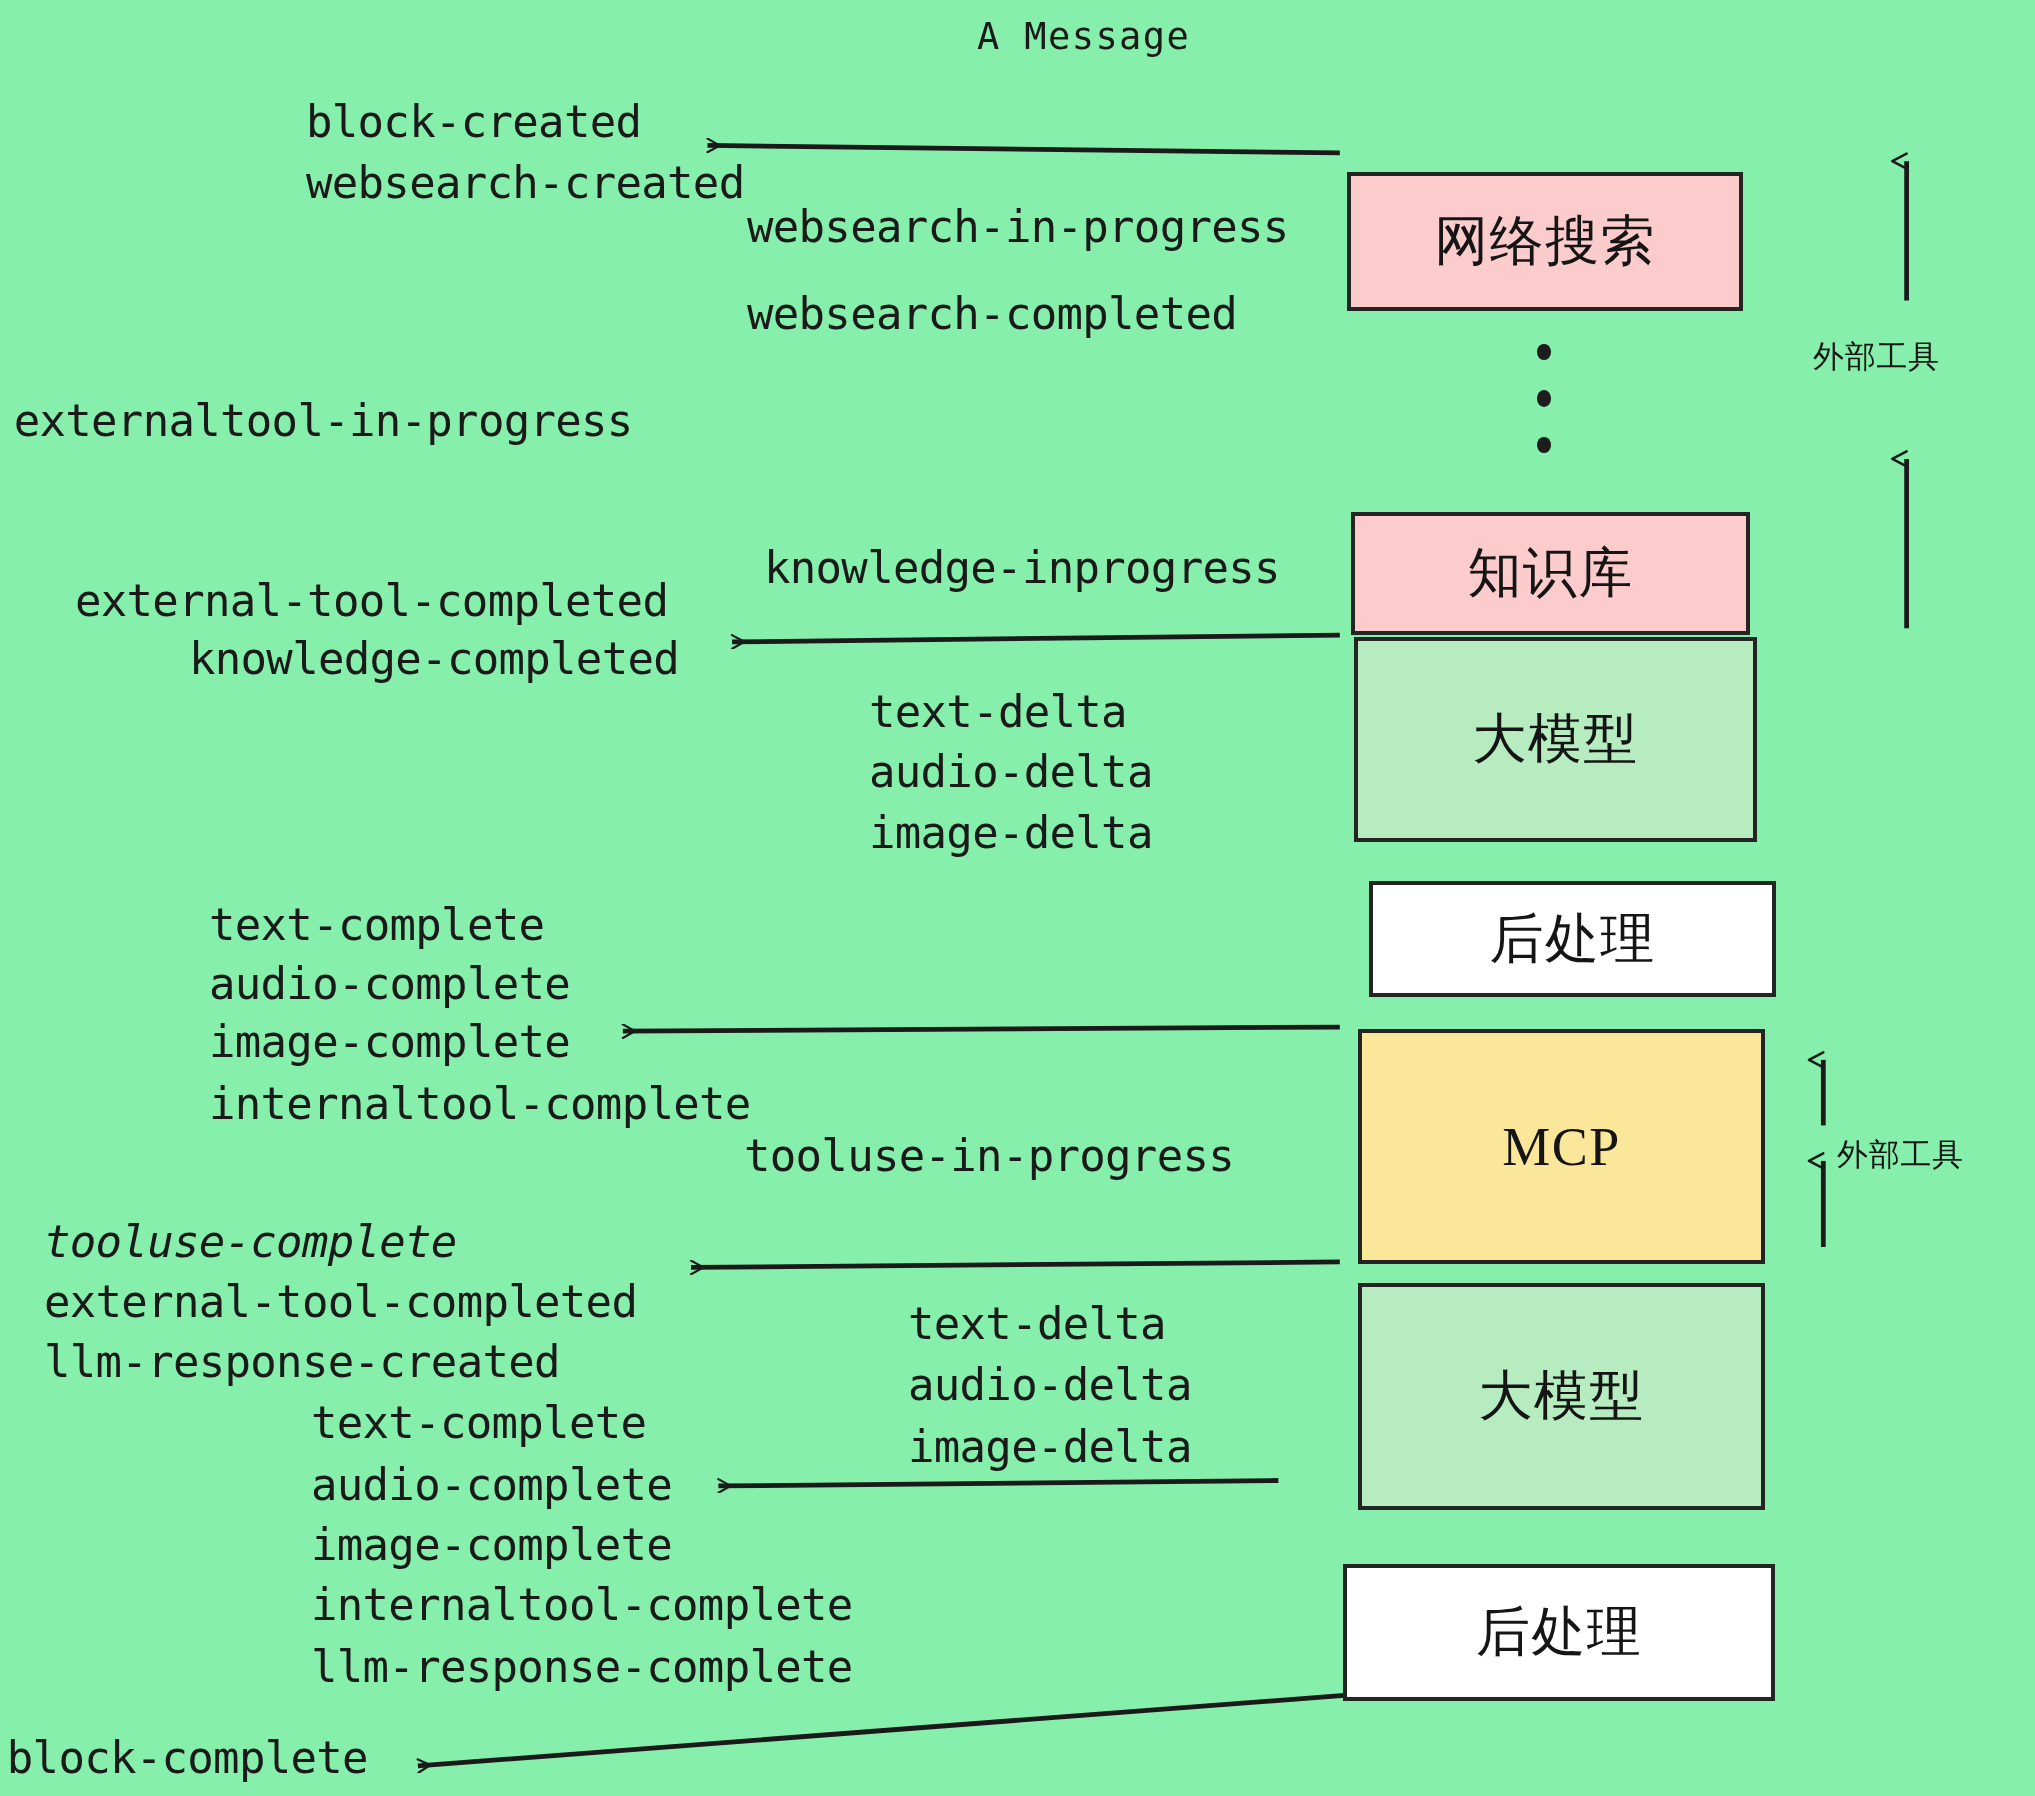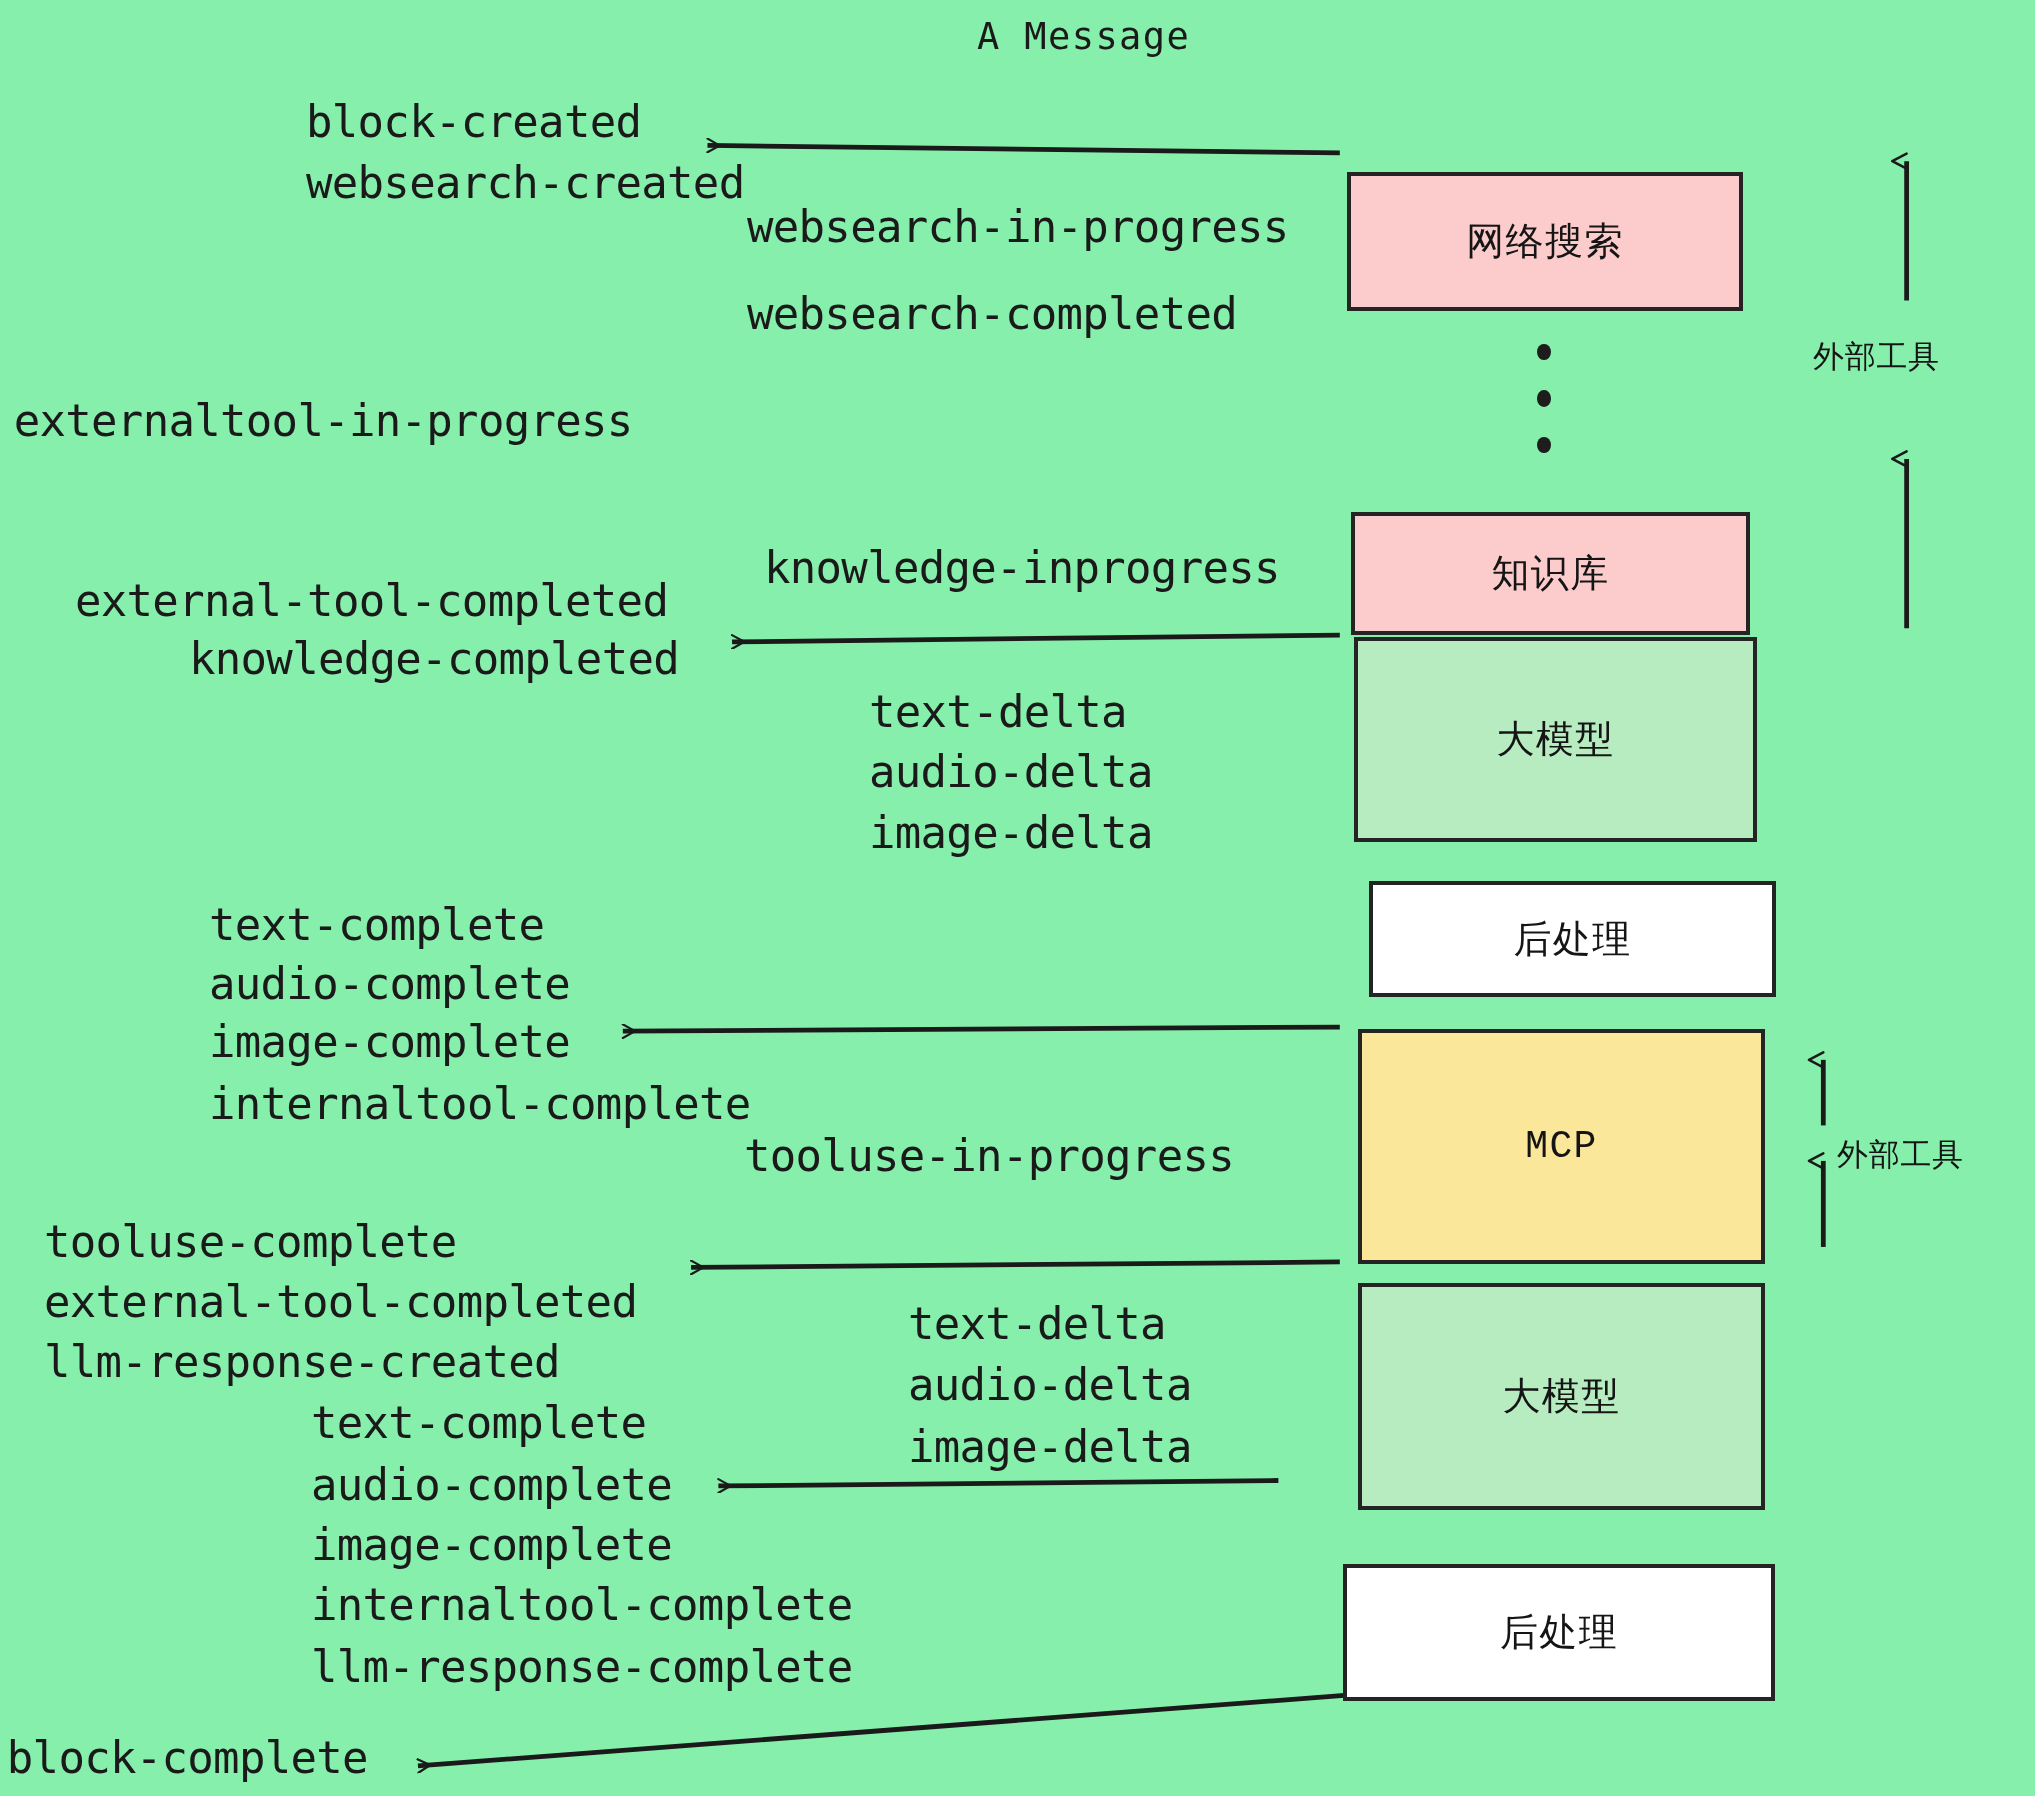--- a/index.html
+++ b/index.html
@@ -32,22 +32,22 @@
     white-space: nowrap;
     letter-spacing: 1.4px;
   }
   .box {
     position: absolute;
     box-sizing: border-box;
     border: 4.8px solid #242424;
     display: flex;
     align-items: center;
     justify-content: center;
-    font-family: Liberation Mono, monospace;
-    font-size: 38px;
+    font-family: Liberation Serif, serif;
+    font-size: 54px;
     color: #151515;
     letter-spacing: 1.4px;
   }
   .sidelabel {
     position: absolute;
     font-family: "DejaVu Sans", sans-serif;
     font-size: 31px;
     color: #151515;
     white-space: nowrap;
     letter-spacing: 0.7px;
@@ -121,21 +121,21 @@
   <div class="evt" style="left:869px; top:690px;">text-delta</div>
   <div class="evt" style="left:869px; top:750px;">audio-delta</div>
   <div class="evt" style="left:869px; top:811px;">image-delta</div>
 
   <div class="evt" style="left:209px; top:903px;">text-complete</div>
   <div class="evt" style="left:209px; top:962px;">audio-complete</div>
   <div class="evt" style="left:209px; top:1020px;">image-complete</div>
   <div class="evt" style="left:209px; top:1082px;">internaltool-complete</div>
   <div class="evt" style="left:744px; top:1134px;">tooluse-in-progress</div>
 
-  <div class="evt" style="left:44px; top:1220px;">tooluse-complete</div>
+  <div class="evt" style="left:44px; top:1220px;font-style:italic;">tooluse-complete</div>
   <div class="evt" style="left:44px; top:1280px;">external-tool-completed</div>
   <div class="evt" style="left:44px; top:1340px;">llm-response-created</div>
 
   <div class="evt" style="left:908px; top:1302px;">text-delta</div>
   <div class="evt" style="left:908px; top:1363px;">audio-delta</div>
   <div class="evt" style="left:908px; top:1425px;">image-delta</div>
 
   <div class="evt" style="left:311px; top:1401px;">text-complete</div>
   <div class="evt" style="left:311px; top:1463px;">audio-complete</div>
   <div class="evt" style="left:311px; top:1523px;">image-complete</div>

